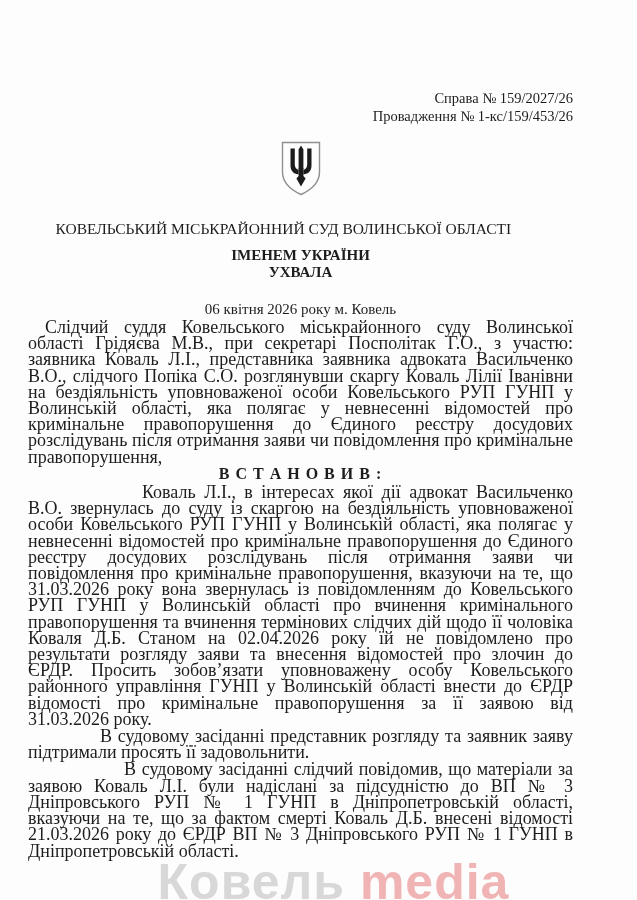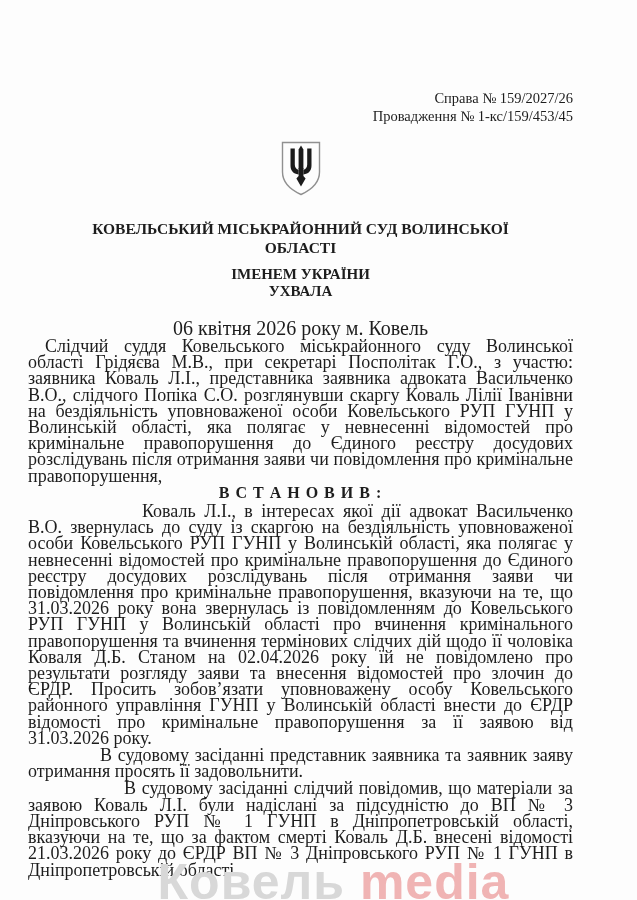--- a/index.html
+++ b/index.html
@@ -22,36 +22,35 @@
   }
   .emblem {
     display: block;
     width: 44px;
     height: 57px;
     margin: 15px auto 0;
   }
   .court-name {
     max-width: 490px;
     margin: 22px auto 0;
-    text-align: center;
-    font-weight: bold;
+    font-weight: normal;
     font-size: 15.5px;
     line-height: 19px;
   }
   .doc-heading {
     margin-top: 9px;
     text-align: center;
     font-weight: bold;
     font-size: 15px;
     line-height: 17px;
   }
   .date-line {
     margin-top: 20px;
     text-align: center;
-    font-size: 20px;
+    font-size: 15px;
     line-height: 17px;
   }
   p.body {
     margin-top: 1px;
     text-align: justify;
     font-size: 18px;
     line-height: 16.2px;
   }
   .indent-sm  { text-indent: 17px; }
   .indent-xl  { text-indent: 114px; }
@@ -80,21 +79,21 @@
   .wm-primary   { color: #d8d8d8; }
   .wm-secondary { color: #f0b4b4; }
 </style>
 </head>
 <body>
 
 <div class="page">
 
   <div class="case-refs">
     <div>Справа № 159/2027/26</div>
-    <div>Провадження № 1-кс/159/453/45</div>
+    <div>Провадження № 1-кс/159/453/26</div>
   </div>
 
   <span class="emblem">
     <svg width="44" height="57" viewBox="0 0 44 57" xmlns="http://www.w3.org/2000/svg">
       <path d="M3.5 2.5 H40.5 V32 C40.5 43 33 49.5 22 54.5 C11 49.5 3.5 43 3.5 32 Z" fill="#fdfdfd" stroke="#909090" stroke-width="1.4"></path>
       <g fill="#1b1b1b">
         <path d="M22 5.5 L24.4 9.5 V29 H19.6 V9.5 Z"></path>
         <path d="M11.5 8.5 H15.8 V24.5 C15.8 27.5 17.3 29.3 19.6 29.8 V34.5 C14 33.8 11.5 30.5 11.5 25.5 Z"></path>
         <path d="M32.5 8.5 H28.2 V24.5 C28.2 27.5 26.7 29.3 24.4 29.8 V34.5 C30 33.8 32.5 30.5 32.5 25.5 Z"></path>
         <path d="M19.6 28 H24.4 V36 L26.6 38.5 L22 46.5 L17.4 38.5 L19.6 36 Z"></path>
@@ -110,21 +109,21 @@
   </div>
 
   <div class="date-line">06 квітня 2026 року м. Ковель</div>
 
   <p class="body indent-sm">Слідчий суддя Ковельського міськрайонного суду Волинської області Грідяєва М.В., при секретарі Посполітак Г.О., з участю: заявника Коваль Л.І., представника заявника адвоката Васильченко В.О., слідчого Попіка С.О. розглянувши скаргу Коваль Лілії Іванівни на бездіяльність уповноваженої особи Ковельського РУП ГУНП у Волинській області, яка полягає у невнесенні відомостей про кримінальне правопорушення до Єдиного реєстру досудових розслідувань після отримання заяви чи повідомлення про кримінальне правопорушення,</p>
 
   <div class="resolution">В С Т А Н О В И В :</div>
 
   <p class="body indent-xl">Коваль Л.І., в інтересах якої дії адвокат Васильченко В.О. звернулась до суду із скаргою на бездіяльність уповноваженої особи Ковельського РУП ГУНП у Волинській області, яка полягає у невнесенні відомостей про кримінальне правопорушення до Єдиного реєстру досудових розслідувань після отримання заяви чи повідомлення про кримінальне правопорушення, вказуючи на те, що 31.03.2026 року вона звернулась із повідомленням до Ковельського РУП ГУНП у Волинській області про вчинення кримінального правопорушення та вчинення термінових слідчих дій щодо її чоловіка Коваля Д.Б. Станом на 02.04.2026 року їй не повідомлено про результати розгляду заяви та внесення відомостей про злочин до ЄРДР. Просить зобов’язати уповноважену особу Ковельського районного управління ГУНП у Волинській області внести до ЄРДР відомості про кримінальне правопорушення за її заявою від 31.03.2026 року.</p>
 
-  <p class="body indent-lg">В судовому засіданні представник заявника та заявник заяву отримання просять її задовольнити.</p>
+  <p class="body indent-lg">В судовому засіданні представник розгляду та заявник заяву підтримали просять її задовольнити.</p>
 
   <p class="body indent-lg2">В судовому засіданні слідчий повідомив, що матеріали за заявою Коваль Л.І. були надіслані за підсудністю до ВП № 3 Дніпровського РУП № 1 ГУНП в Дніпропетровській області, вказуючи на те, що за фактом смерті Коваль Д.Б. внесені відомості 21.03.2026 року до ЄРДР ВП № 3 Дніпровського РУП № 1 ГУНП в Дніпропетровській області.</p>
 
   <div class="watermark">
     <span class="wm-primary">Ковель</span><span class="wm-secondary"> media</span>
   </div>
 
 </div>
 
 </body></html>

